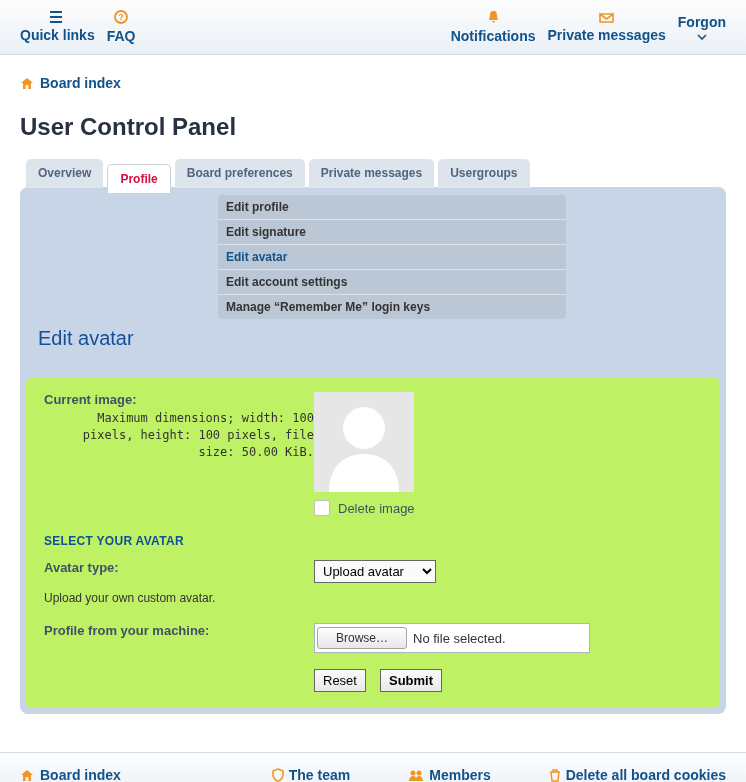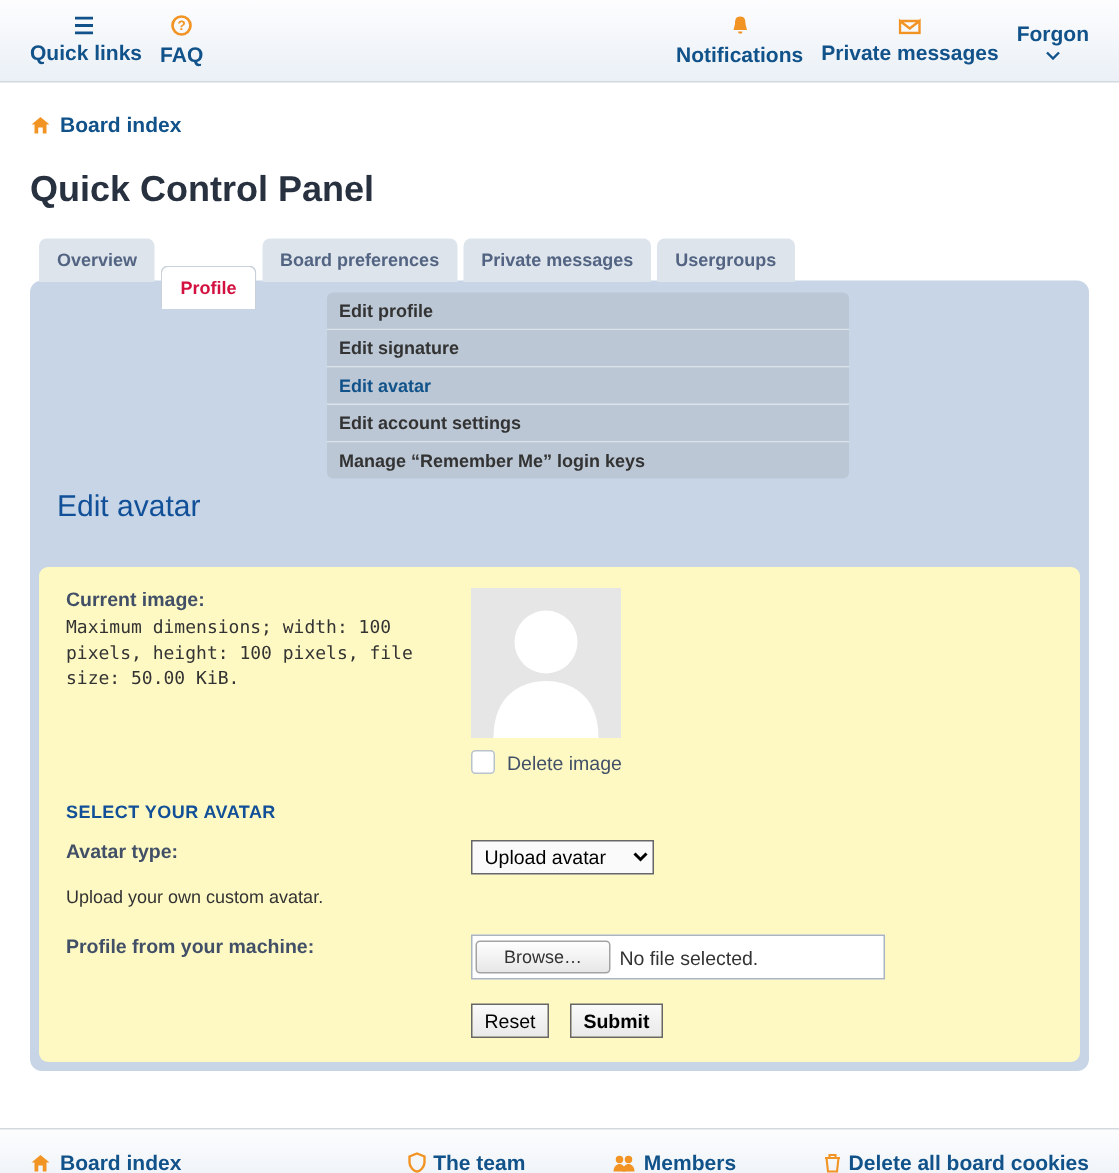--- a/index.html
+++ b/index.html
@@ -52,21 +52,21 @@
       color: #536482;
       cursor: pointer;
     }
     .tab.active {
       background: #fff;
       color: #d31141;
       border: 1px solid #c9d2db;
       border-bottom: none;
       padding-bottom: 7px;
       position: relative;
-      top: 18px;
+      top: 5px;
     }
     
     
     .panel {
       background: #c7d5e6;
       border-radius: 8px;
       padding: 6px;
       margin-top: -1px;
     }
     .subnav {
@@ -86,30 +86,30 @@
     .subnav-item.active { color: #105289; }
     
     .section-title {
       font-family: "Trebuchet MS", Arial, sans-serif;
       font-size: 20px; font-weight: normal;
       color: #115098;
       margin: 4px 0 8px 12px;
     }
     
     .inner {
-      background: #fef9c3;
+      background: #bef264;
       border-radius: 6px;
       padding: 14px 18px 16px 18px;
       margin-top: 28px;
     }
     
     .field-row { display: flex; margin-bottom: 14px; }
     .field-label { width: 270px; flex-shrink: 0; }
     .field-label strong { font-size: 13px; font-weight: bold; color: #425067; display: block; }
-    .field-label .desc { font-family: "Lucida Console", Monaco, monospace; font-size: 12px; color: #333; line-height: 1.4; margin-top: 3px; }
+    .field-label .desc { font-family: "Lucida Console", Monaco, monospace; font-size: 12px; color: #333; line-height: 1.4; margin-top: 3px; text-align: right; }
     .field-control { flex: 1; }
     
     .avatar-box {
       width: 100px; height: 100px;
       background: #e9e9e9;
       display: flex; align-items: center; justify-content: center;
       margin-bottom: 8px;
     }
     .avatar-silhouette {
       width: 100px; height: 100px;
@@ -247,21 +247,21 @@
 
   <div class="breadcrumb">
     <span class="icon orange">
       <svg width="14" height="13" viewBox="0 0 14 13">
           <path d="M7 1 L13 6 L11 6 L11 12 L8.5 12 L8.5 8 L5.5 8 L5.5 12 L3 12 L3 6 L1 6 Z" fill="#f29424"></path>
         </svg>
     </span>
     <span>Board index</span>
   </div>
 
-  <h2 class="page-title">Quick Control Panel</h2>
+  <h2 class="page-title">User Control Panel</h2>
 
   <div class="tabs">
     <div class="tab">Overview</div>
     <div class="tab active">Profile</div>
     <div class="tab">Board preferences</div>
     <div class="tab">Private messages</div>
     <div class="tab">Usergroups</div>
   </div>
 
   <div class="panel">

